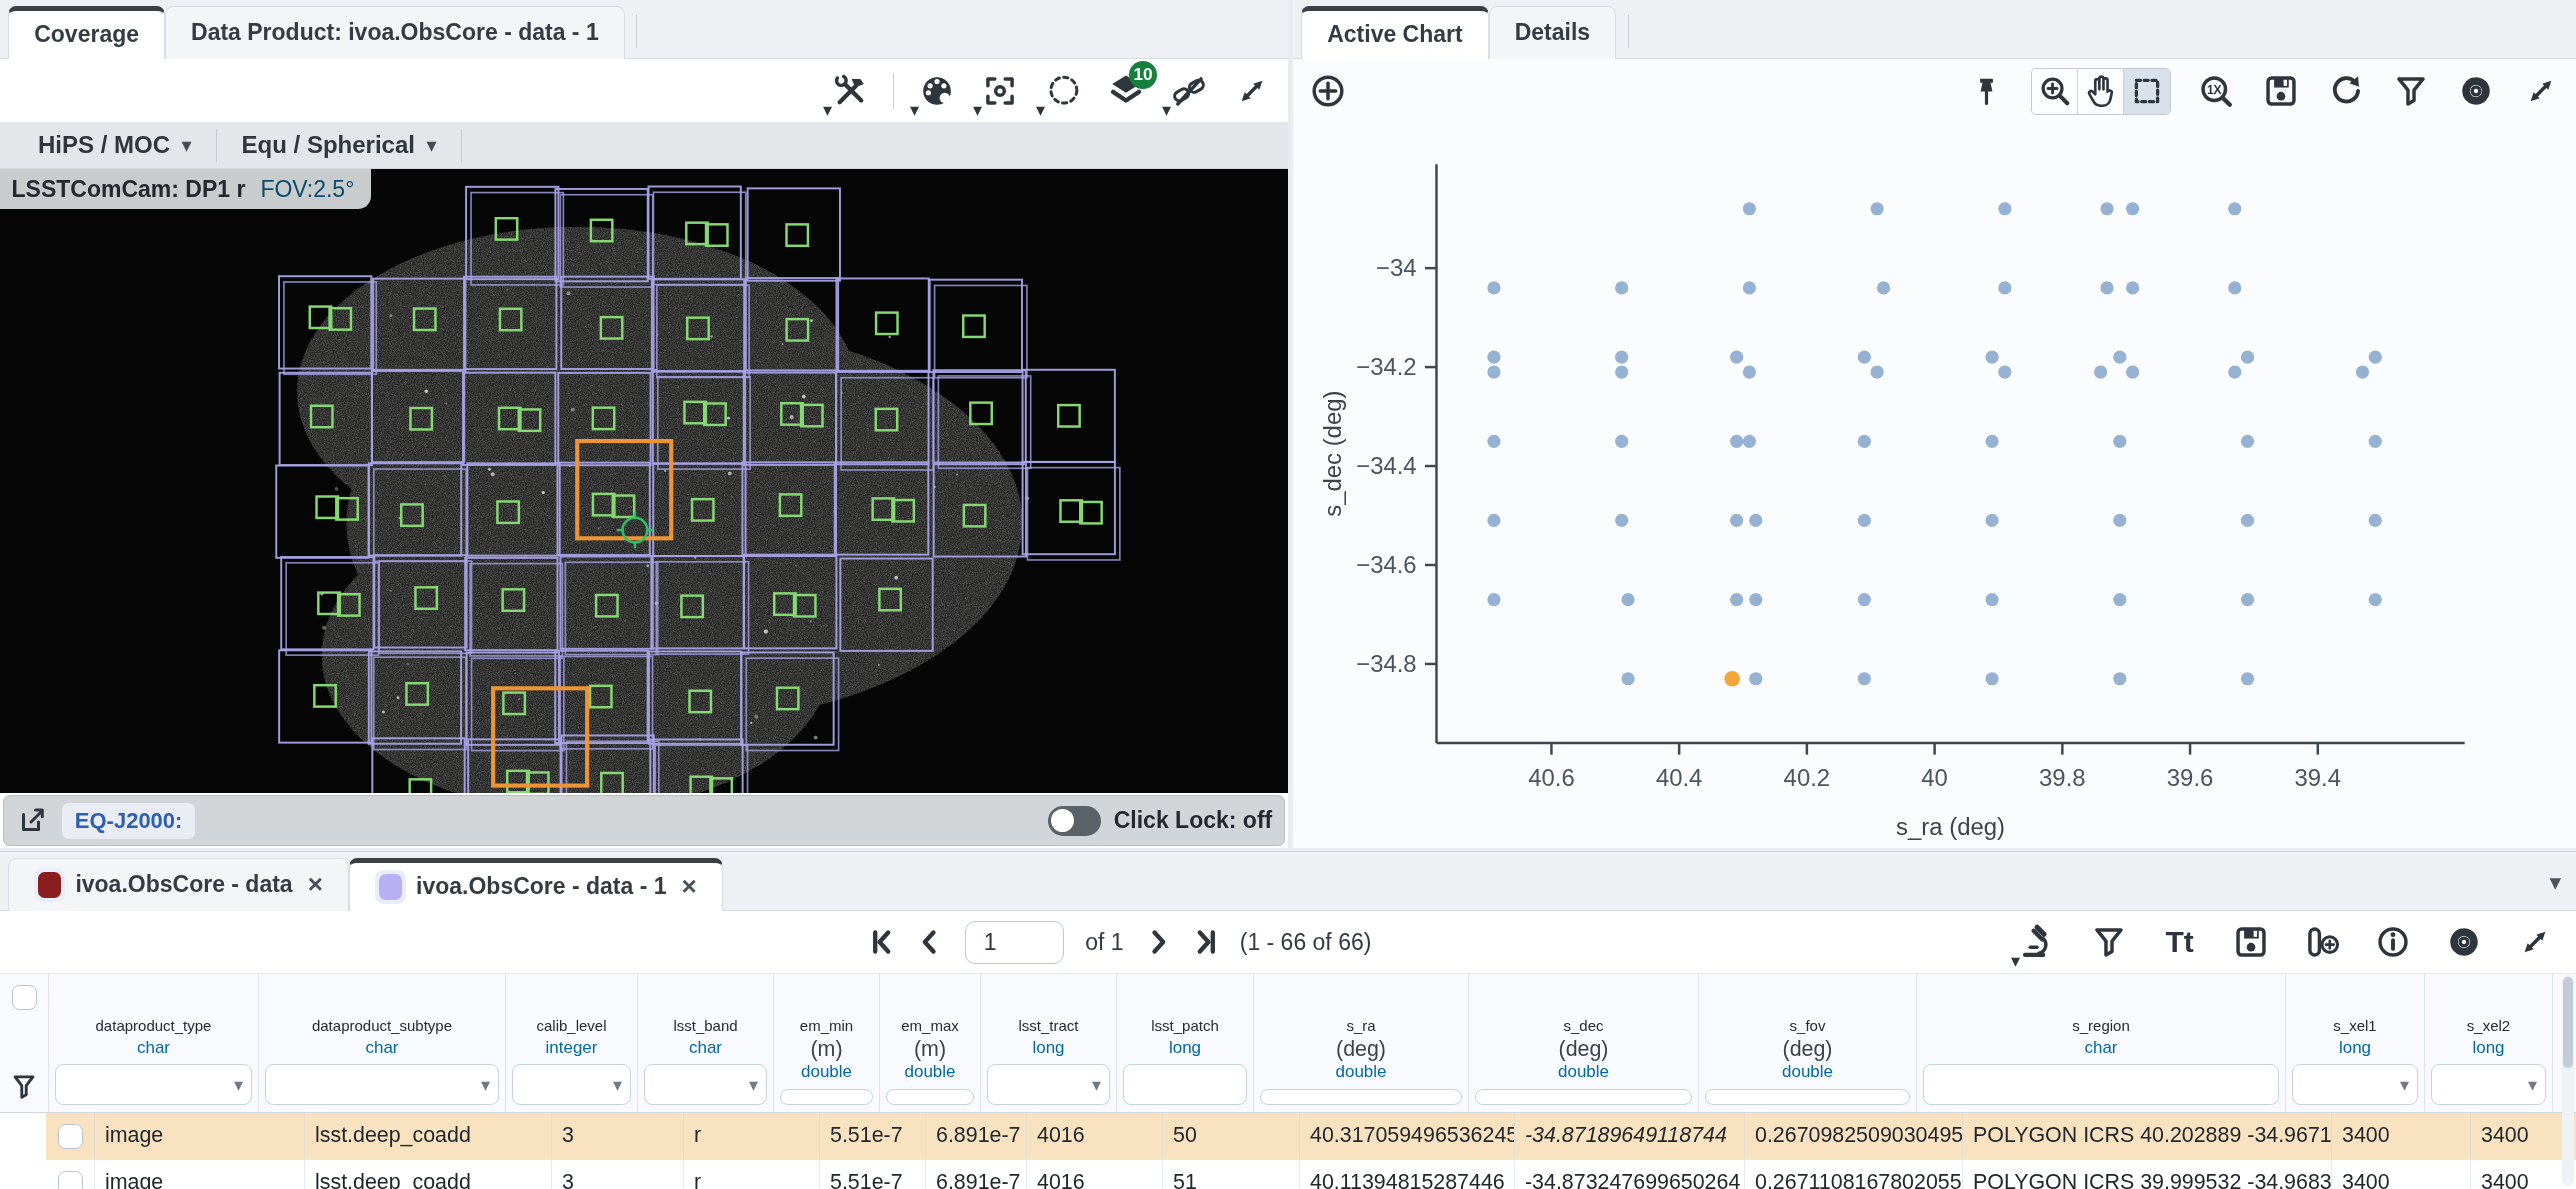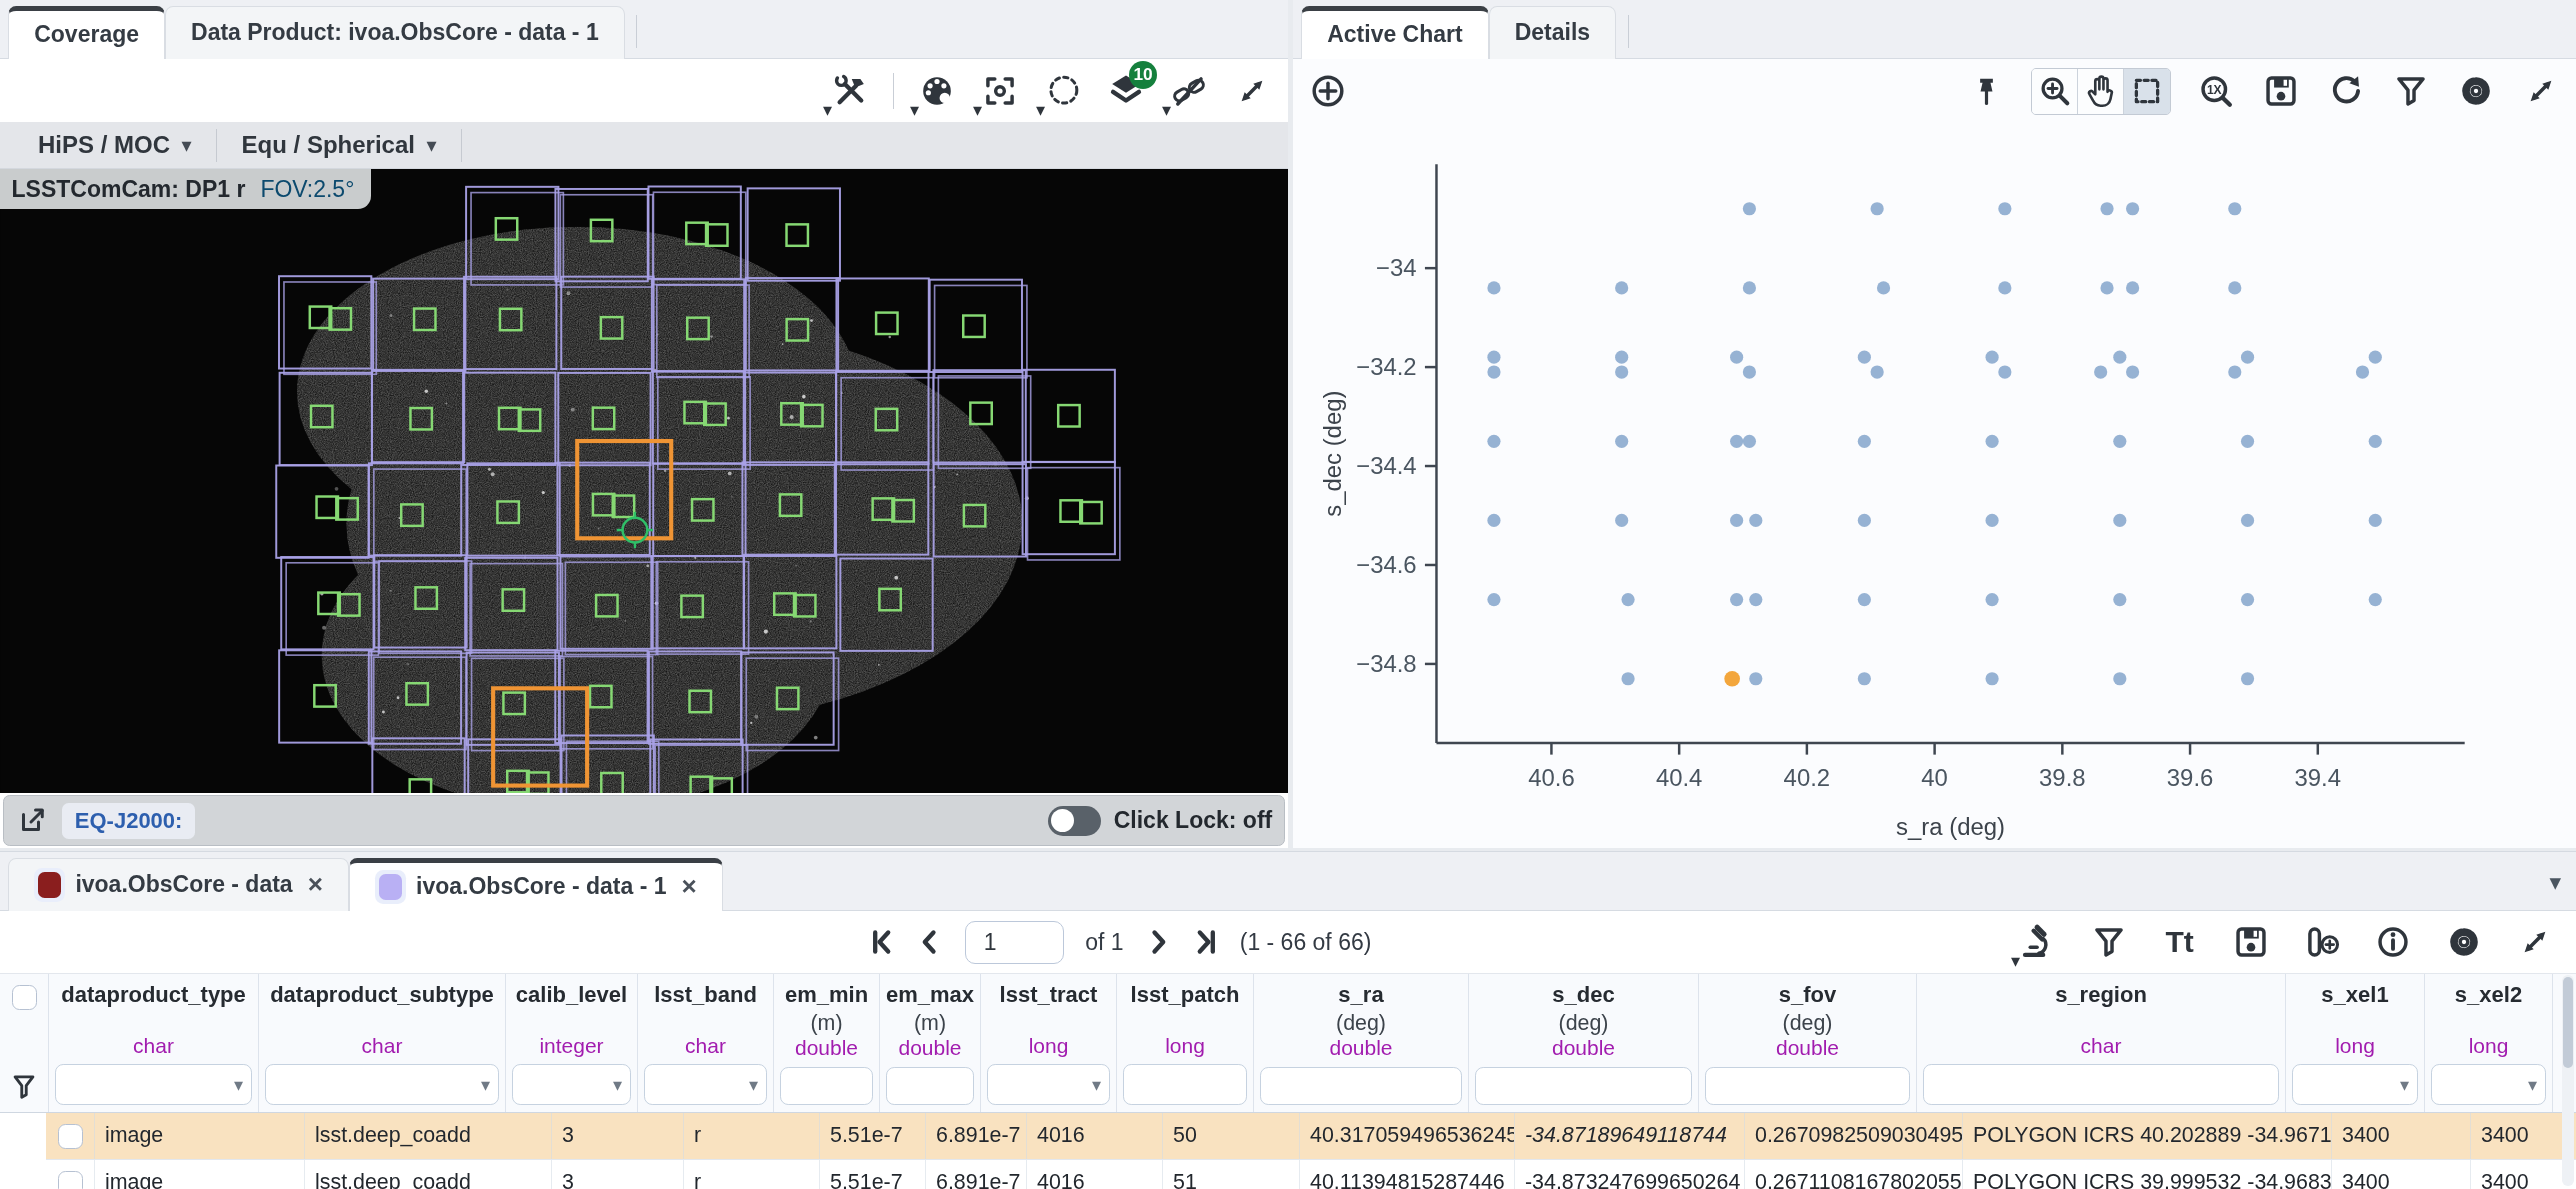--- a/index.html
+++ b/index.html
@@ -59,24 +59,24 @@
 .tbl-tabbar { height:59px;}
 .tbl-caret { position:absolute; right:15px; top:16.5px; font-size:23px; color:#4a5560; cursor:pointer;}
 .tbl-toolbar { height:63px; border-bottom:0.8px solid #e3e7ed;}
 .pager { position:absolute; left:870px; display:flex; align-items:center; gap:21.4px;}
 .page-input { width:99px; height:43px; border:1.6px solid #bcc8da; border-radius:10px; font-size:23px; padding-left:18px; color:#2f353c; font-family:inherit;}
 .pager-label { font-size:23px; color:#333a43;}
 .tbl-toolbar .right { position:absolute; right:21.4px; display:flex; align-items:center; gap:31px;}
 .thead { display:flex; height:139px; background:#f8fafd; border-bottom:1.6px solid #cfd7e1; overflow:hidden;}
 .th { display:flex; flex-direction:column; align-items:center; border-right:0.8px solid #dde3ec; padding-top:8.2px; flex:none;}
 .th-check { width:49px; position:relative; align-items:center;}
-.th-name { font-size:22px; font-weight:700; color:#262b31;}
+.th-name { font-size:15px; font-weight:400; color:#262b31;margin-top:35px;}
 .th-unit { font-size:21.4px; color:#3c434b; margin-top:3.3px;}
 .th-sp { flex:1;}
-.th-type { font-size:21px; color:#a21caf; margin-bottom:6.6px;}
+.th-type { font-size:17px; color:#0369a1; margin-bottom:6.6px;}
 .th-filter { position:relative; width:calc(100% - 11.5px); height:41px; background:#fff; border:1.6px solid #c6d2e0; border-radius:8.2px; margin-bottom:6.6px;}
 .th-filter .dd { position:absolute; right:8.2px; top:8.2px; font-size:18px; color:#707a86;}
 .cbx { width:25px; height:25px; border:1.6px solid #b6c1d2; border-radius:7.4px; background:#fff;}
 .tbody { overflow:hidden; height:78px; position:relative;}
 .tr { display:flex; height:47px; border-bottom:0.8px solid #e2e7ee; background:#fff;margin-left:46px;}
 .tr.sel { background:#f9e2c0;}
 .td { flex:none; font-size:21.4px; color:#22272d; line-height:45px; padding-left:10px; white-space:nowrap; overflow:hidden; border-right:0.8px solid rgba(210,218,228,.55);}
 .td-check { width:49px; display:flex; align-items:center; justify-content:center; padding-left:0;}
 .vscroll { position:absolute; right:2.5px; top:975px; width:11.5px; height:211px; background:#eef1f5; border-radius:5.8px;}
 .vscroll .thumb { position:absolute; top:1.6px; left:0.8px; width:10px; height:91px; background:#c2cbd7; border-radius:5px;}

